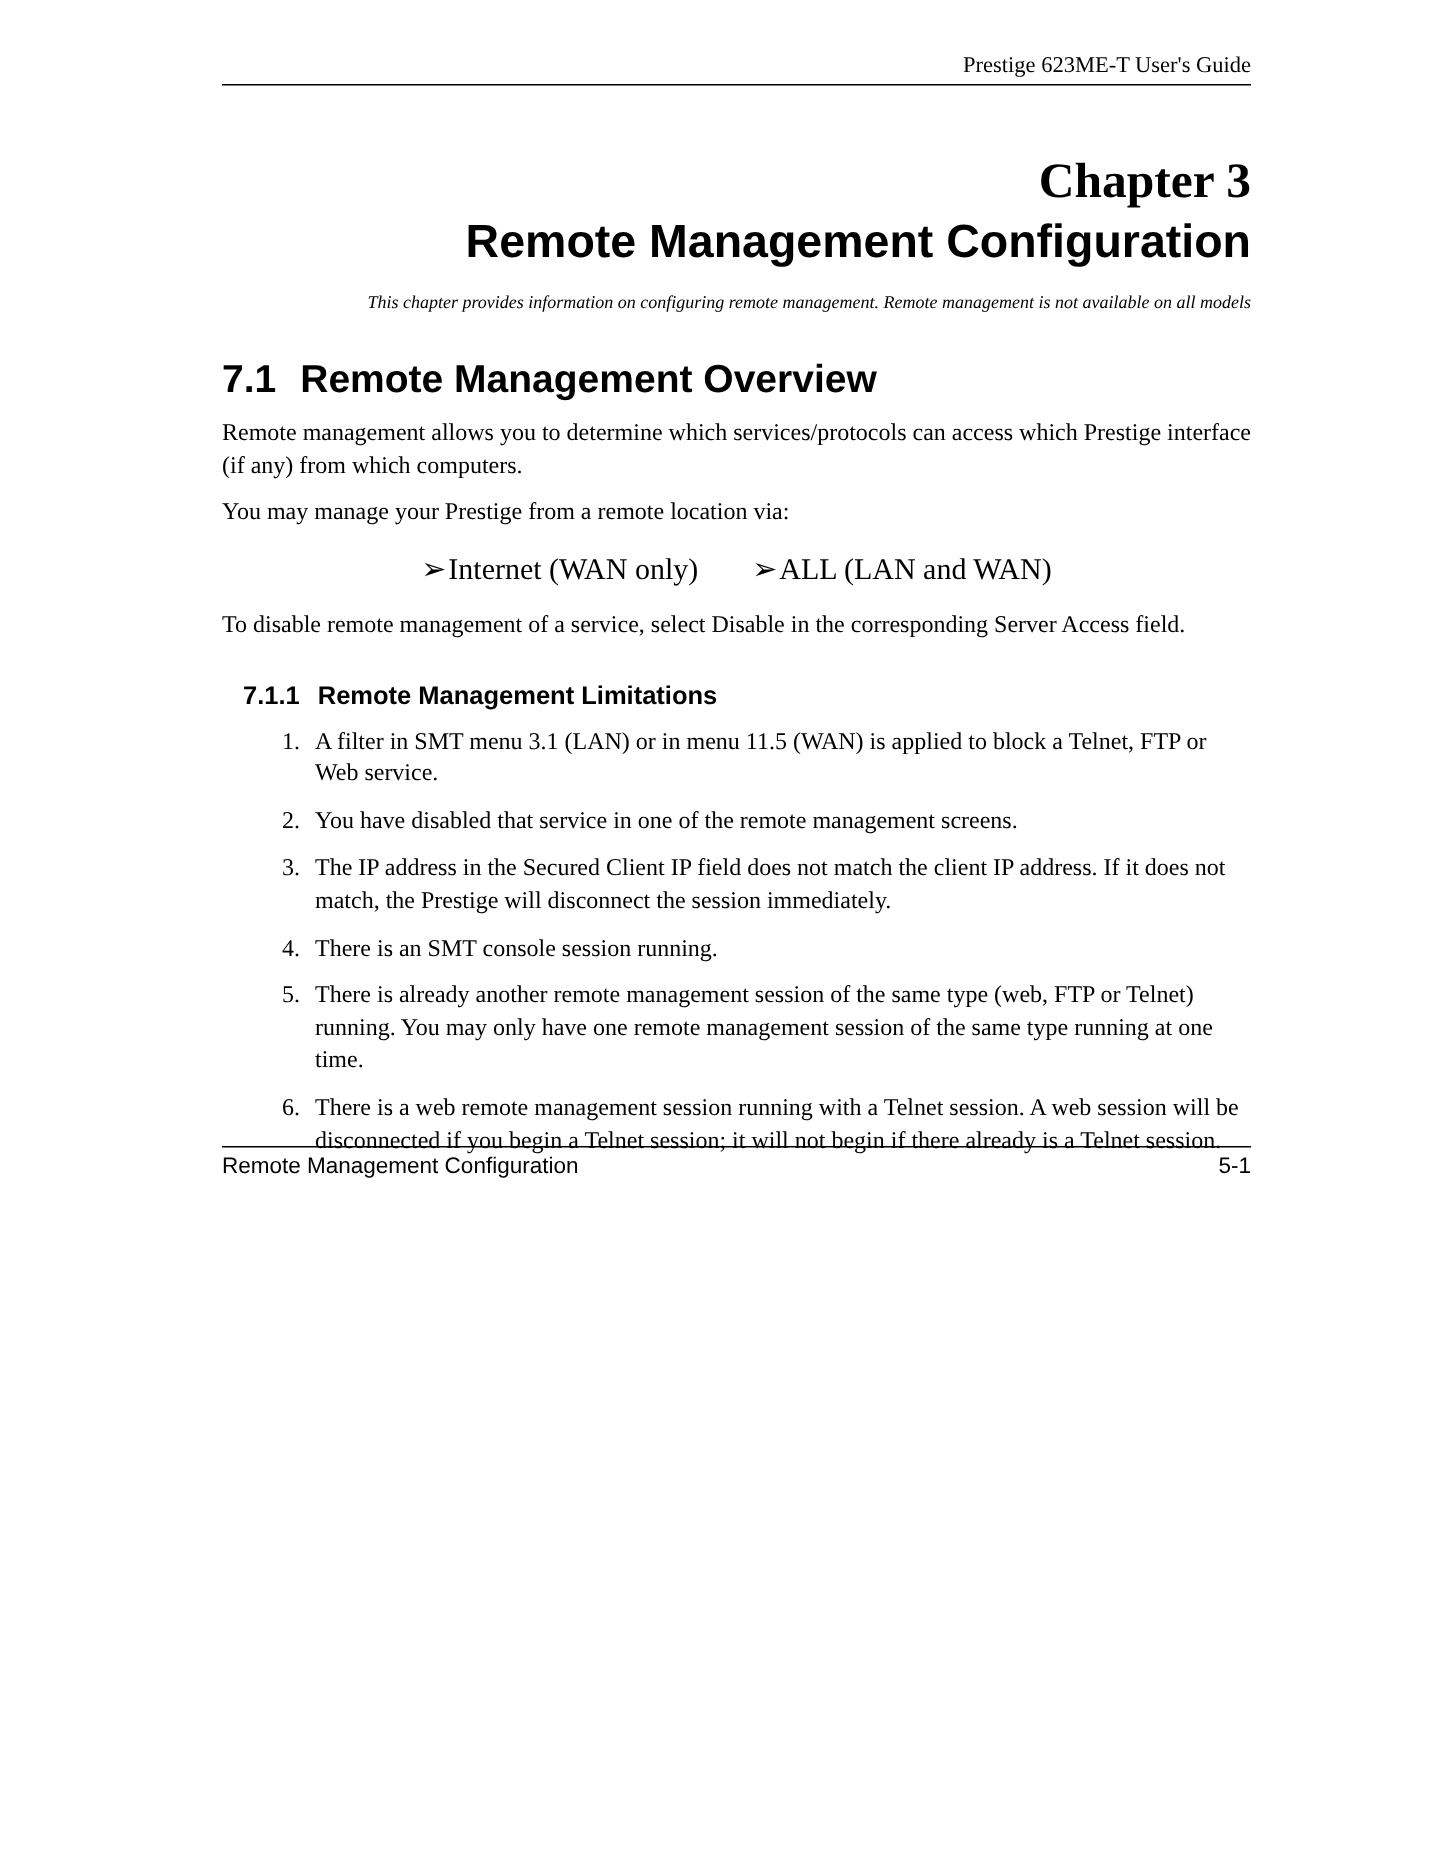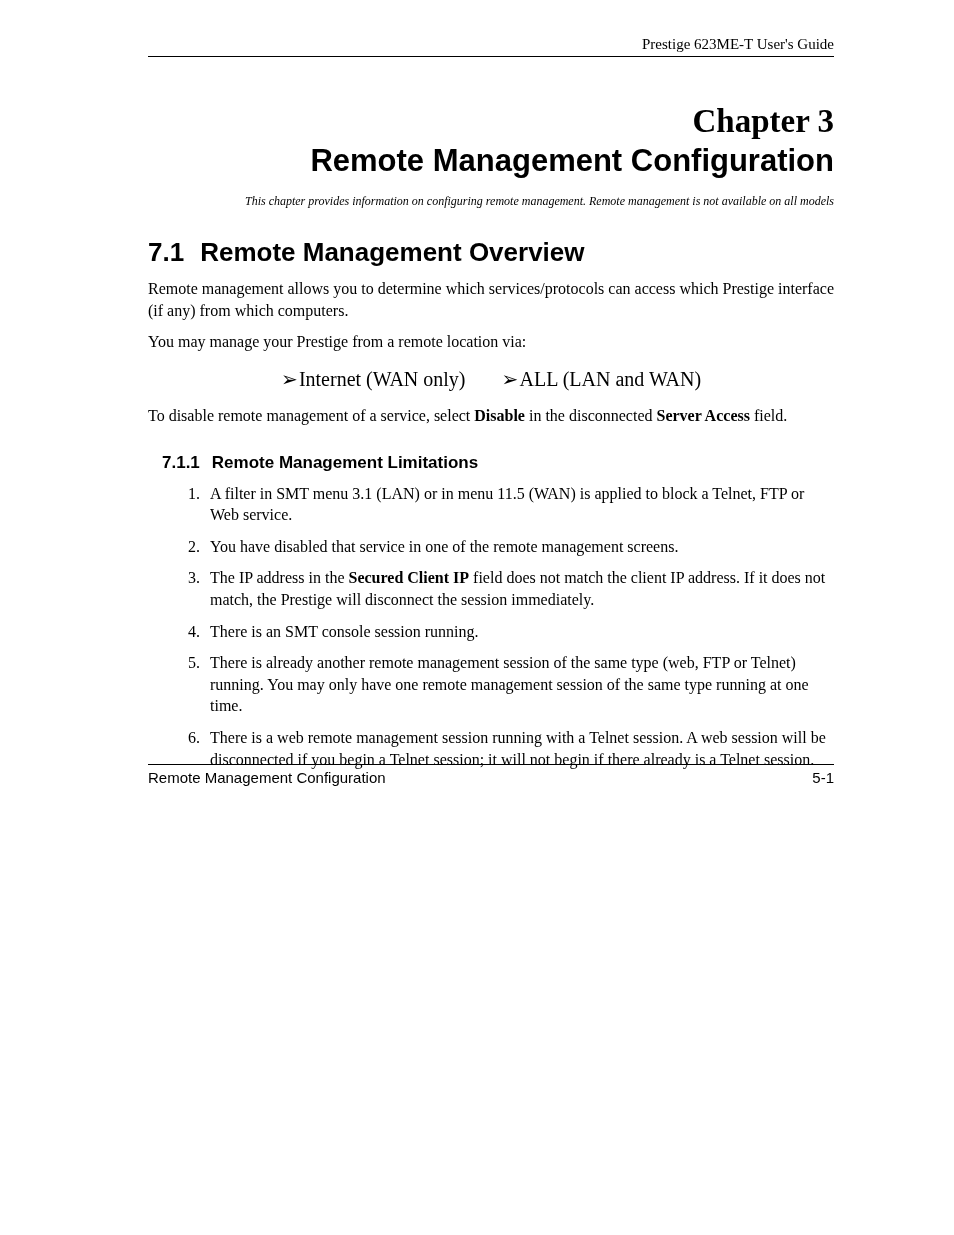--- a/index.html
+++ b/index.html
@@ -79,21 +79,21 @@
   ol.numbered {
     font-size: 16px;
     line-height: 1.35;
     padding-left: 56px;
     margin: 0;
   }
   ol.numbered li {
     padding-left: 6px;
     margin-bottom: 10px;
   }
-  .bold { font-weight: bold; }
+  .bold { font-weight: normal; }
   .footer {
     position: absolute;
     left: 148px;
     right: 120px;
     bottom: 348px;
     border-top: 1.5px solid #000;
     padding-top: 4px;
     font-family: Arial, Helvetica, sans-serif;
     font-size: 15px;
     display: flex;
@@ -126,21 +126,21 @@
   <table class="options-table">
     <tbody>
         <tr>
       <td><span class="arrow">➢</span><span>Internet (WAN only)</span></td>
       <td><span class="arrow">➢</span><span>ALL (LAN and WAN)</span></td>
     </tr>
   </tbody>
     </table>
 
   <p class="body">
-    <span>To disable remote management of a service, select </span><span class="bold">Disable</span><span> in the disconnected </span><span class="bold">Server Access</span><span> field.</span>
+    <span>To disable remote management of a service, select </span><span class="bold">Disable</span><span> in the corresponding </span><span class="bold">Server Access</span><span> field.</span>
   </p>
 
   <h3 class="subsection">
     <span class="num">7.1.1</span><span>Remote Management Limitations</span>
   </h3>
 
 
   <ol class="numbered">
     <li>A filter in SMT menu 3.1 (LAN) or in menu 11.5 (WAN) is applied to block a Telnet, FTP or Web service.</li>
     <li>You have disabled that service in one of the remote management screens.</li>

